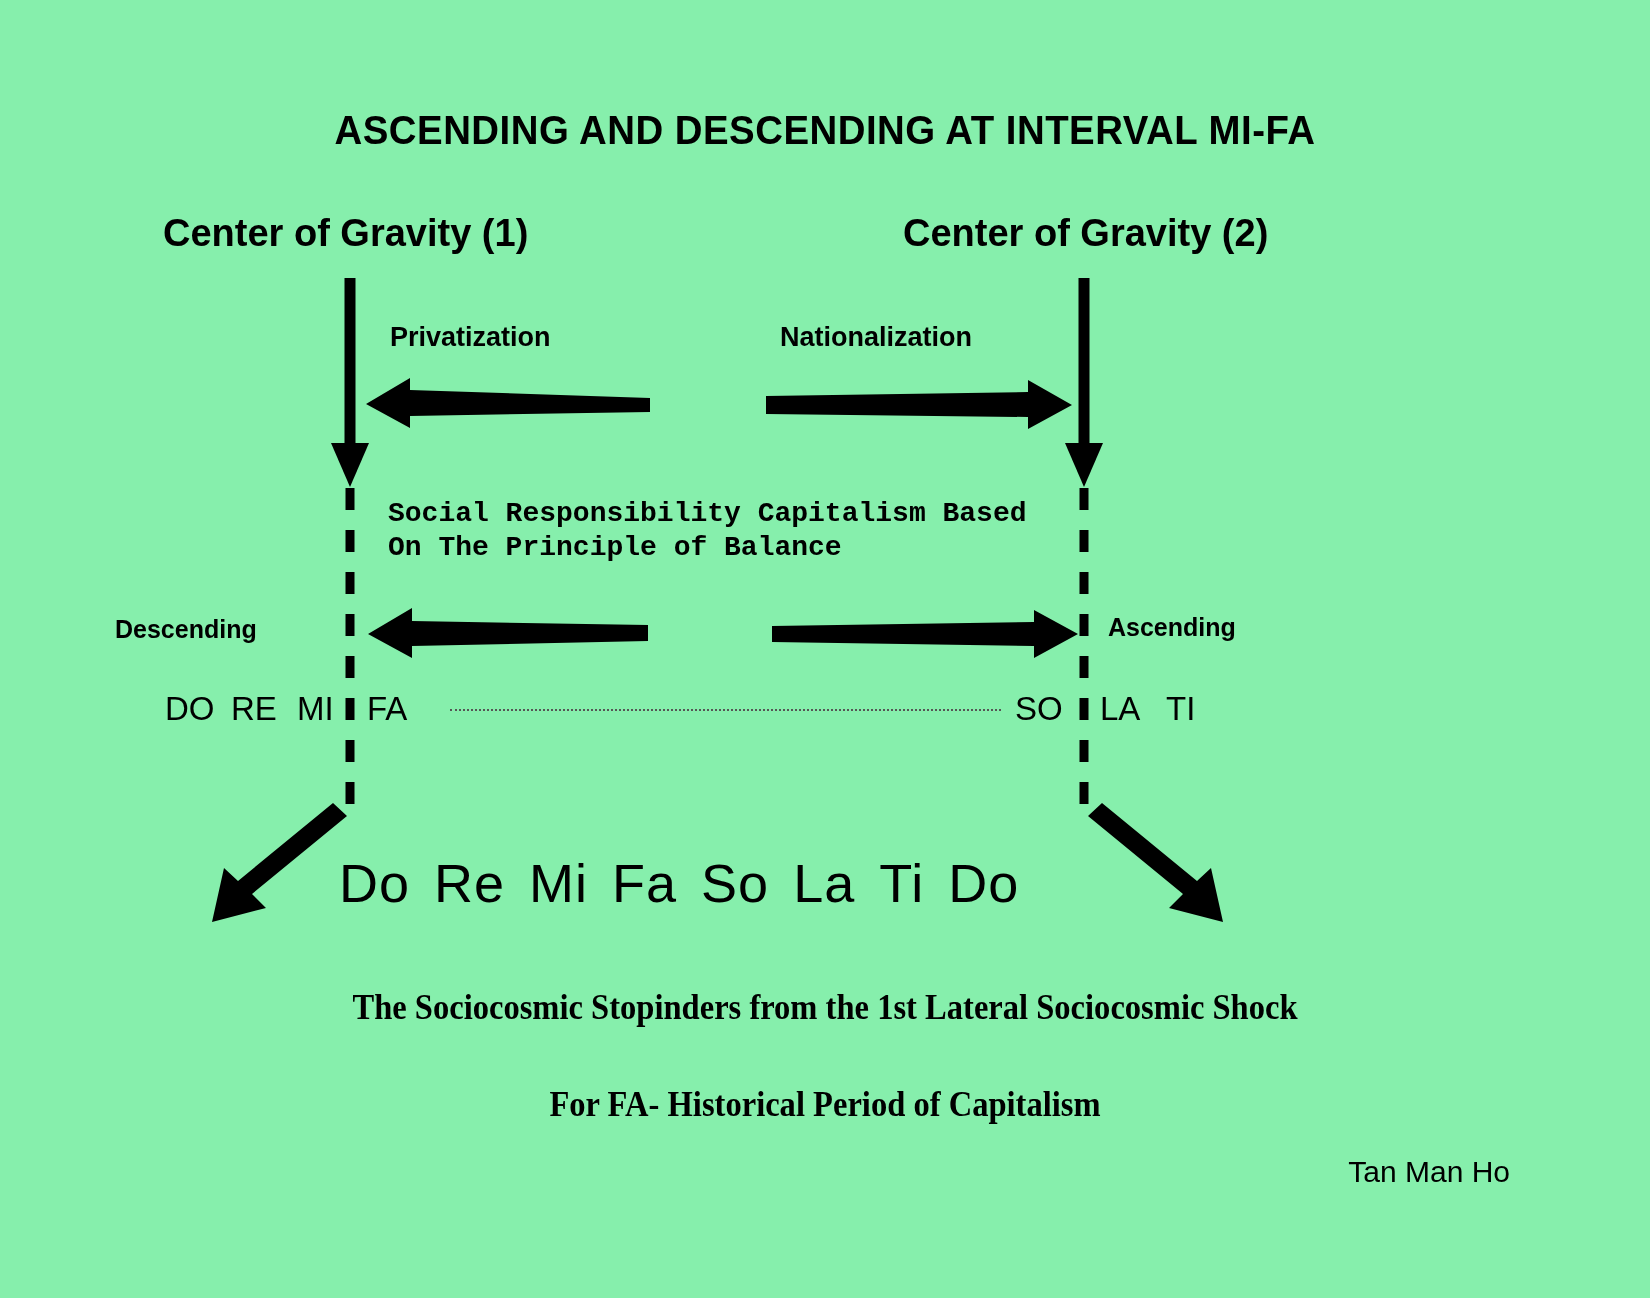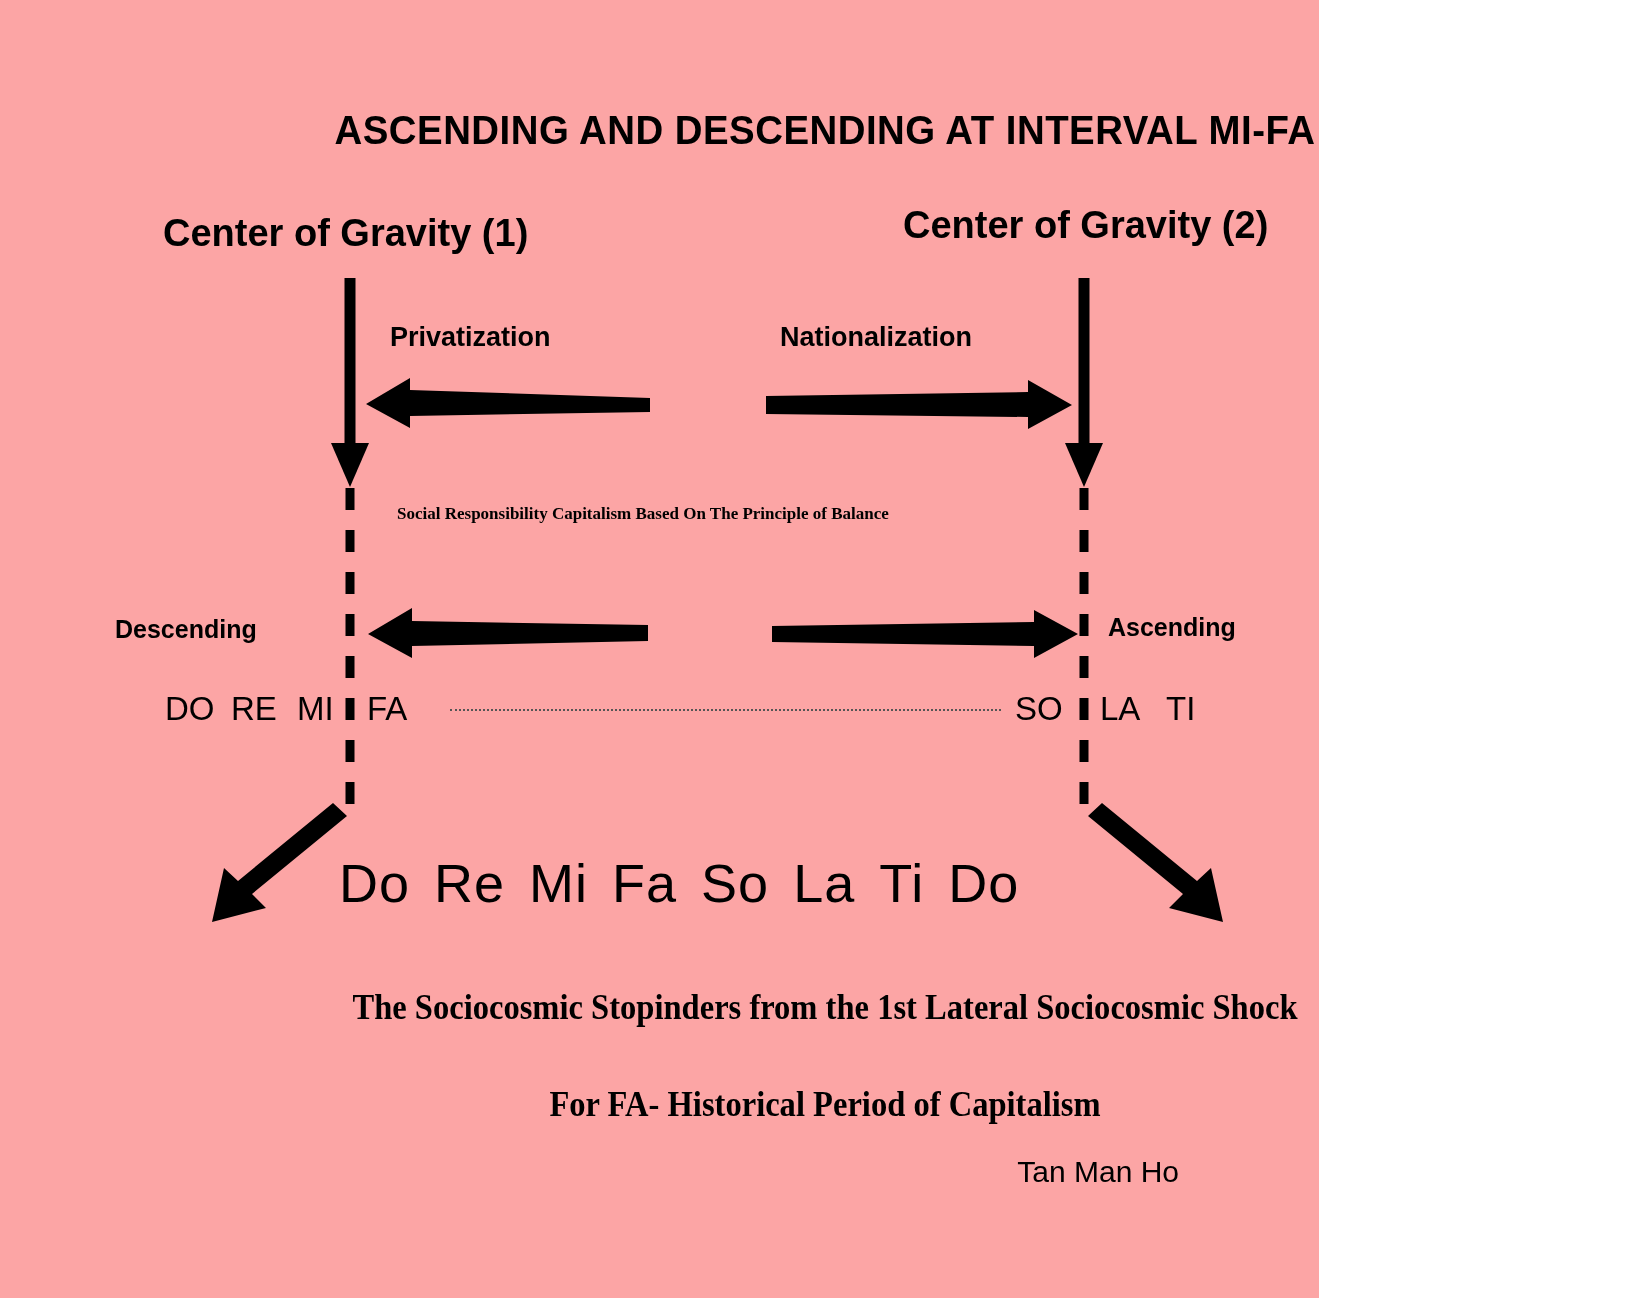--- a/index.html
+++ b/index.html
@@ -2,23 +2,23 @@
 <html><head>
 <meta charset="utf-8">
 <style>
   html, body {
     margin: 0;
     padding: 0;
     background: #ffffff;
   }
   #canvas {
     position: relative;
-    width: 1319px;
+    width: 1650px;
     height: 1298px;
-    background: #fca5a5;
+    background: #86efac;
     overflow: hidden;
     font-family: "Liberation Sans", sans-serif;
     color: #000000;
   }
 
   
   .title {
     position: absolute;
     left: 0;
     top: 108px;
@@ -34,45 +34,44 @@
 
   
   .cog {
     position: absolute;
     font-family: "Liberation Sans", sans-serif;
     font-weight: bold;
     font-size: 38px;
     white-space: nowrap;
   }
   .cog-1 { left: 163px; top: 212px; }
-  .cog-2 { left: 903px; top: 204px; }
+  .cog-2 { left: 903px; top: 212px; }
 
   
   .txt {
     position: absolute;
     white-space: nowrap;
     font-family: "Liberation Sans", sans-serif;
   }
   .bold-lbl {
     font-weight: bold;
     font-size: 27px;
   }
   .lbl-privatization { left: 390px; top: 322px; }
   .lbl-nationalization { left: 780px; top: 322px; }
 
   .mid-text {
     position: absolute;
     left: 388px;
     top: 497px;
     width: 660px;
-    font-family: Liberation Serif, serif;
-    font-weight: bold;
-    font-size: 17px;
+    font-family: Liberation Mono, monospace;
+    font-weight: bold;
+    font-size: 28px;
     line-height: 34px;
-    margin-left: 9px;
   }
 
   .lbl-descending { left: 115px; top: 615px; font-weight: bold; font-size: 25px; }
   .lbl-ascending  { left: 1108px; top: 613px; font-weight: bold; font-size: 25px; }
 
   
   .note-up {
     position: absolute;
     top: 690px;
     font-family: "Liberation Sans", sans-serif;

